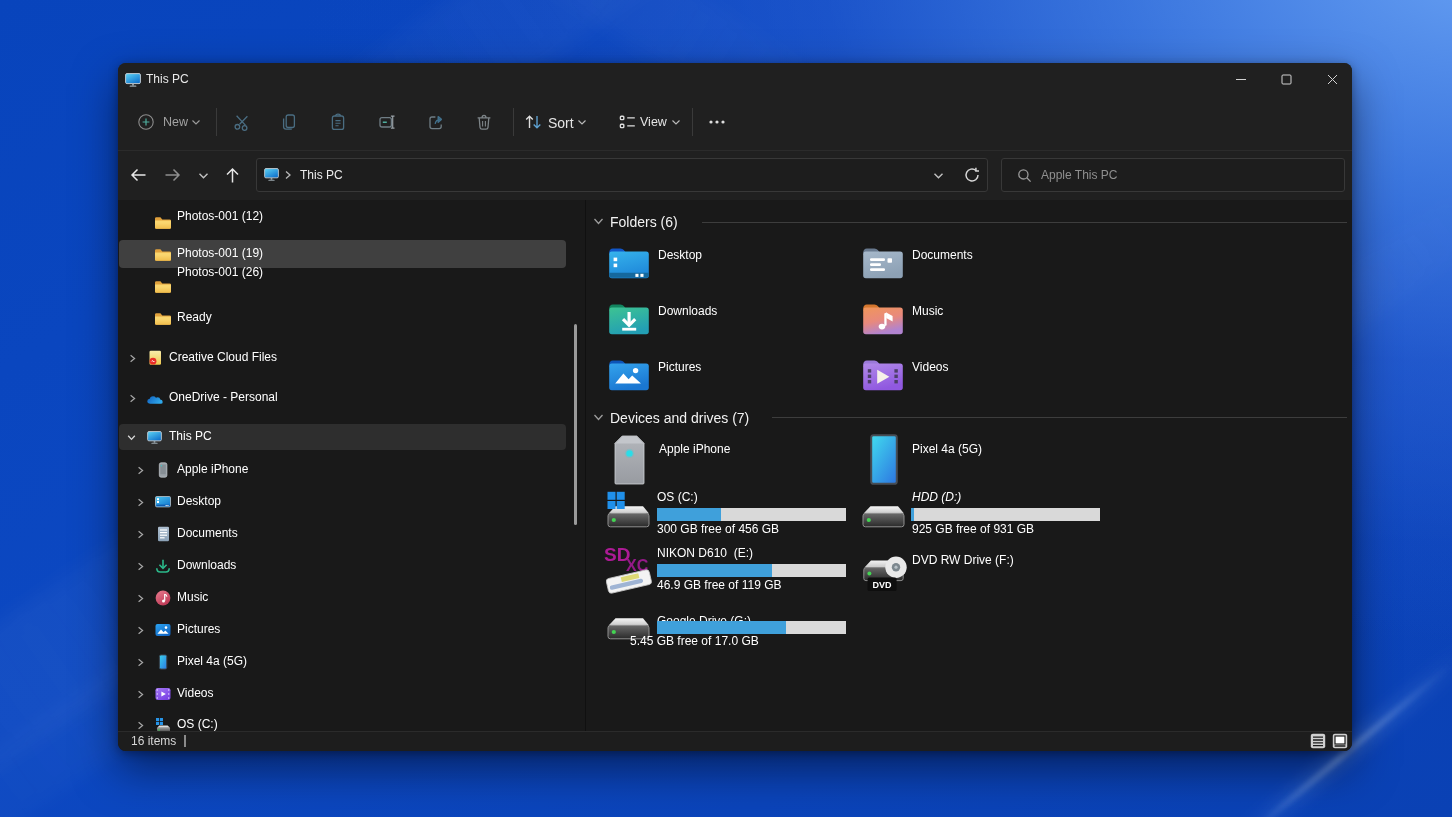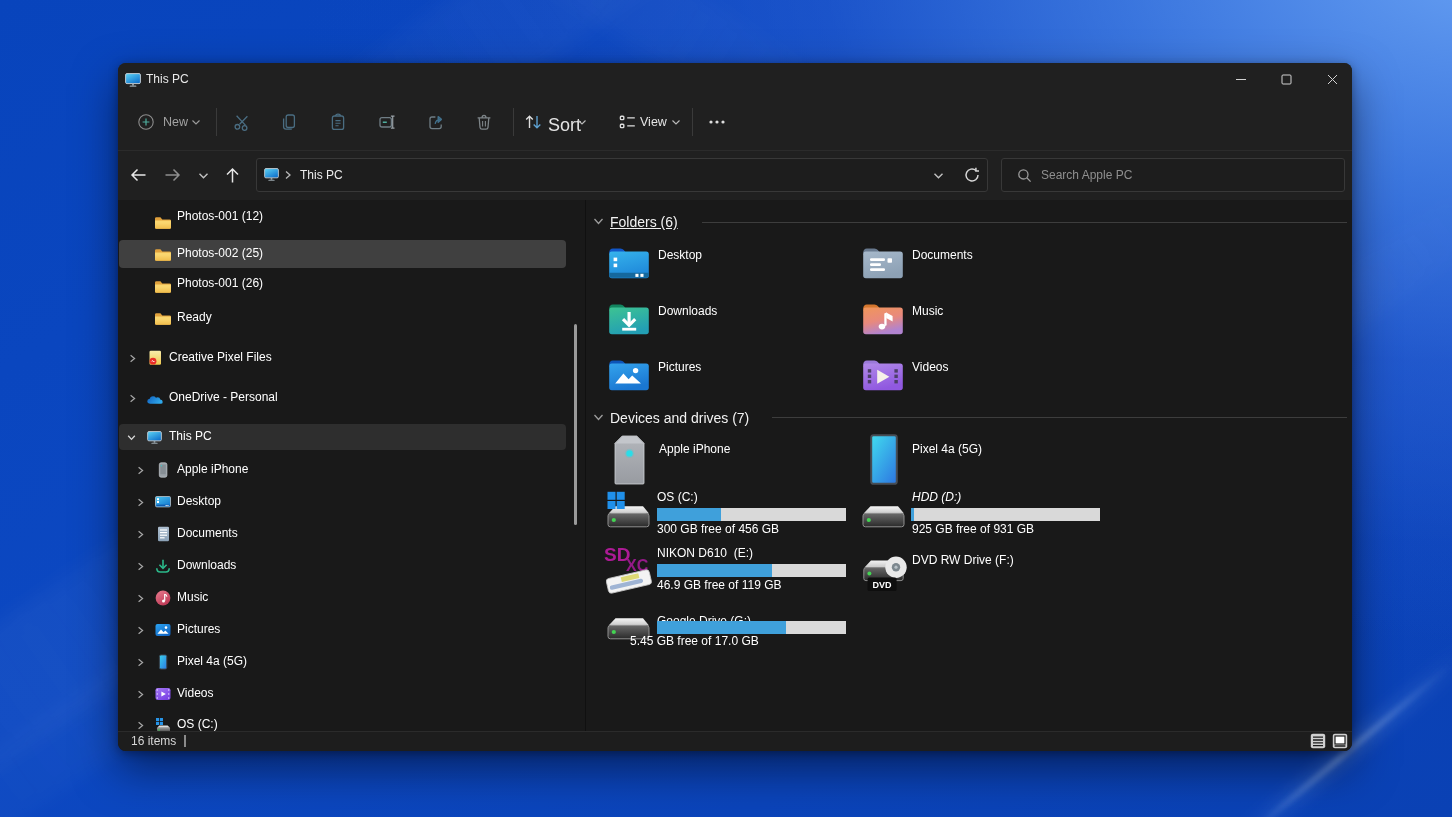--- a/index.html
+++ b/index.html
@@ -99,21 +99,21 @@
   <svg class="abs" style="left:356px; top:49px;" width="20" height="20" viewBox="0 0 20 20" fill="none" stroke="#7d8488" stroke-width="1.3">
       <path d="M3.6 5.8 H16.4 M8.1 5.6 Q8.1 3.4 10 3.4 Q11.9 3.4 11.9 5.6"></path>
       <path d="M5.2 6 L6 15.4 Q6.2 17.2 8 17.2 H12 Q13.8 17.2 14 15.4 L14.8 6"></path>
       <path d="M8.6 9 V14.4 M11.4 9 V14.4" stroke-width="1.1"></path>
     </svg>
   <div class="sep" style="left:395px; top:45px; height:28px;"></div>
   <svg class="abs" style="left:406px; top:50px;" width="19" height="18" viewBox="0 0 19 18" fill="none">
       <path d="M5.5 15 V3.4 M2.2 6.6 L5.5 3.2 L8.8 6.6" stroke="#dedede" stroke-width="1.4"></path>
       <path d="M13 3 V14.6 M9.7 11.4 L13 14.8 L16.3 11.4" stroke="#5d9fce" stroke-width="1.4"></path>
     </svg>
-  <div class="t" style="left:430px; top:52px; color:#e4e4e4; font-size:18px;">Sort</div>
+  <div class="t" style="left:430px; top:52px; color:#e4e4e4; font-size:14px;">Sort</div>
   <svg class="abs" style="left:459px; top:56px;" width="10" height="7" viewBox="0 0 10 7">
       <path d="M1.5 1.5 L5 5 L8.5 1.5" stroke="#b8b8b8" stroke-width="1.2" fill="none"></path>
     </svg>
   <svg class="abs" style="left:500px; top:50px;" width="19" height="18" viewBox="0 0 19 18" fill="none" stroke="#dedede" stroke-width="1.4">
       <rect x="2.4" y="3.2" width="3.4" height="3.4" rx="0.8"></rect>
       <rect x="2.4" y="11.2" width="3.4" height="3.4" rx="0.8"></rect>
       <path d="M9.2 4.9 H16.8 M9.2 12.9 H16.8"></path>
     </svg>
   <div class="t" style="left:522px; top:52px; color:#e4e4e4; font-size:12.5px;">View</div>
   <svg class="abs" style="left:553px; top:56px;" width="10" height="7" viewBox="0 0 10 7">
@@ -161,21 +161,21 @@
     </svg>
   <svg class="abs" style="left:846px; top:104px;" width="16" height="16" viewBox="0 0 16 16" fill="none">
       <path d="M14 8 A6 6 0 1 1 11.9 3.45" stroke="#d6d6d6" stroke-width="1.5"></path>
       <path d="M11.9 0.8 V3.9 H15" stroke="#d6d6d6" stroke-width="1.5"></path>
     </svg>
   <div class="abs" style="left:883px; top:95px; width:344px; height:34px; background:#1d1d1d; border:1px solid #383838; border-radius:3px;"></div>
   <svg class="abs" style="left:899px; top:105px;" width="15" height="15" viewBox="0 0 15 15" fill="none" stroke="#9b9b9b" stroke-width="1.3">
       <circle cx="6.4" cy="6.4" r="4.6"></circle>
       <path d="M9.8 9.8 L13.6 13.6"></path>
     </svg>
-  <div class="t" style="left:923px; top:105px; color:#8f8f8f;">Search Apple PC</div>
+  <div class="t" style="left:923px; top:105px; color:#8f8f8f;">Apple This PC</div>
 
   <div class="abs" style="left:1px; top:177px; width:447px; height:28px; background:#404040; border-radius:4px;"></div>
   <div class="abs" style="left:1px; top:361px; width:447px; height:26px; background:#2e2e2e; border-radius:4px;"></div>
   <div class="abs" style="left:36px; top:151.5px;">
       <svg width="18" height="15" viewBox="0 0 18 15">
         <defs>
           <linearGradient id="f1" x1="0" y1="0.3" x2="0" y2="1">
             <stop offset="0" stop-color="#fad66f"></stop>
             <stop offset="1" stop-color="#f0bd4c"></stop>
           </linearGradient>
@@ -190,34 +190,34 @@
         <defs>
           <linearGradient id="f2" x1="0" y1="0.3" x2="0" y2="1">
             <stop offset="0" stop-color="#fad66f"></stop>
             <stop offset="1" stop-color="#f0bd4c"></stop>
           </linearGradient>
         </defs>
         <path d="M1 3.6 Q1 2.2 2.4 2.2 H6.4 L8.3 4.4 H15.6 Q17 4.4 17 5.8 V12.4 Q17 13.8 15.6 13.8 H2.4 Q1 13.8 1 12.4 Z" fill="#e0a13c"></path>
         <path d="M1 5.6 H17 V12.4 Q17 13.8 15.6 13.8 H2.4 Q1 13.8 1 12.4 Z" fill="url(#f2)"></path>
       </svg>
     </div>
-  <div class="t" style="left:59px; top:183.0px;">Photos-002 (25)</div>
+  <div class="t" style="left:59px; top:183.0px;">Photos-001 (19)</div>
   <div class="abs" style="left:36px; top:215.5px;">
       <svg width="18" height="15" viewBox="0 0 18 15">
         <defs>
           <linearGradient id="f3" x1="0" y1="0.3" x2="0" y2="1">
             <stop offset="0" stop-color="#fad66f"></stop>
             <stop offset="1" stop-color="#f0bd4c"></stop>
           </linearGradient>
         </defs>
         <path d="M1 3.6 Q1 2.2 2.4 2.2 H6.4 L8.3 4.4 H15.6 Q17 4.4 17 5.8 V12.4 Q17 13.8 15.6 13.8 H2.4 Q1 13.8 1 12.4 Z" fill="#e0a13c"></path>
         <path d="M1 5.6 H17 V12.4 Q17 13.8 15.6 13.8 H2.4 Q1 13.8 1 12.4 Z" fill="url(#f3)"></path>
       </svg>
     </div>
-  <div class="t" style="left:59px; top:213px;">Photos-001 (26)</div>
+  <div class="t" style="left:59px; top:202px;">Photos-001 (26)</div>
   <div class="abs" style="left:36px; top:247.5px;">
       <svg width="18" height="15" viewBox="0 0 18 15">
         <defs>
           <linearGradient id="f4" x1="0" y1="0.3" x2="0" y2="1">
             <stop offset="0" stop-color="#fad66f"></stop>
             <stop offset="1" stop-color="#f0bd4c"></stop>
           </linearGradient>
         </defs>
         <path d="M1 3.6 Q1 2.2 2.4 2.2 H6.4 L8.3 4.4 H15.6 Q17 4.4 17 5.8 V12.4 Q17 13.8 15.6 13.8 H2.4 Q1 13.8 1 12.4 Z" fill="#e0a13c"></path>
         <path d="M1 5.6 H17 V12.4 Q17 13.8 15.6 13.8 H2.4 Q1 13.8 1 12.4 Z" fill="url(#f4)"></path>
@@ -235,21 +235,21 @@
           <linearGradient id="ccf" x1="0" y1="0" x2="0" y2="1">
             <stop offset="0" stop-color="#f8eca9"></stop>
             <stop offset="1" stop-color="#eec94f"></stop>
           </linearGradient>
         </defs>
         <rect x="1.5" y="0.8" width="11.5" height="14" rx="1.3" fill="url(#ccf)"></rect>
         <circle cx="5" cy="11.2" r="3.4" fill="#e92d28"></circle>
         <path d="M3.4 11.4 Q4.1 10 5 11.2 Q5.9 12.4 6.6 11" stroke="#ffffff" stroke-width="0.9" fill="none"></path>
       </svg>
     </div>
-  <div class="t" style="left:51px; top:287.0px;">Creative Pixel Files</div>
+  <div class="t" style="left:51px; top:287.0px;">Creative Cloud Files</div>
   <div class="abs" style="left:10px; top:330.5px;">
       <svg width="9" height="9" viewBox="0 0 9 9">
         <path d="M2.6 1.2 L6.6 4.5 L2.6 7.8" stroke="#a8a8a8" stroke-width="1.2" fill="none"></path>
       </svg>
     </div>
   <div class="abs" style="left:28px; top:329.0px;">
       <svg width="18" height="13" viewBox="0 0 17 12">
         <defs>
           <linearGradient id="od" x1="0" y1="0" x2="1" y2="0.4">
             <stop offset="0" stop-color="#1060c0"></stop>
@@ -450,21 +450,21 @@
         <circle cx="4" cy="12.8" r="0.9" fill="#3ecb52"></circle>
       </svg>
     </div>
   <div class="t" style="left:59px; top:654.0px;">OS (C:)</div>
   <div class="abs" style="left:456px; top:261px; width:2.5px; height:201px; background:#9a9a9a; border-radius:2px;"></div>
   <div class="abs" style="left:466.5px; top:137px; width:1.5px; height:531px; background:#101010;"></div>
 
   <svg class="abs" style="left:475px; top:154px;" width="11" height="9" viewBox="0 0 11 9">
       <path d="M1.5 2 L5.5 6.5 L9.5 2" stroke="#9d9d9d" stroke-width="1.3" fill="none"></path>
     </svg>
-  <div class="t" style="left:492px; top:151px; font-size:14px; color:#f2f2f2;text-decoration:underline;">Folders (6)</div>
+  <div class="t" style="left:492px; top:151px; font-size:14px; color:#f2f2f2;">Folders (6)</div>
   <div class="abs" style="left:584px; top:158.5px; width:645px; height:1px; background:#3d3d3d;"></div>
   <svg class="abs" style="left:475px; top:349.5px;" width="11" height="9" viewBox="0 0 11 9">
       <path d="M1.5 2 L5.5 6.5 L9.5 2" stroke="#9d9d9d" stroke-width="1.3" fill="none"></path>
     </svg>
   <div class="t" style="left:492px; top:347px; font-size:14px; color:#f2f2f2;">Devices and drives (7)</div>
   <div class="abs" style="left:654px; top:354px; width:575px; height:1px; background:#3d3d3d;"></div>
   <div class="abs" style="left:490px; top:182px;">
       <svg width="42" height="34" viewBox="0 0 42 34">
         <defs>
           <linearGradient id="fbdk" x1="0" y1="0" x2="0.35" y2="1">

